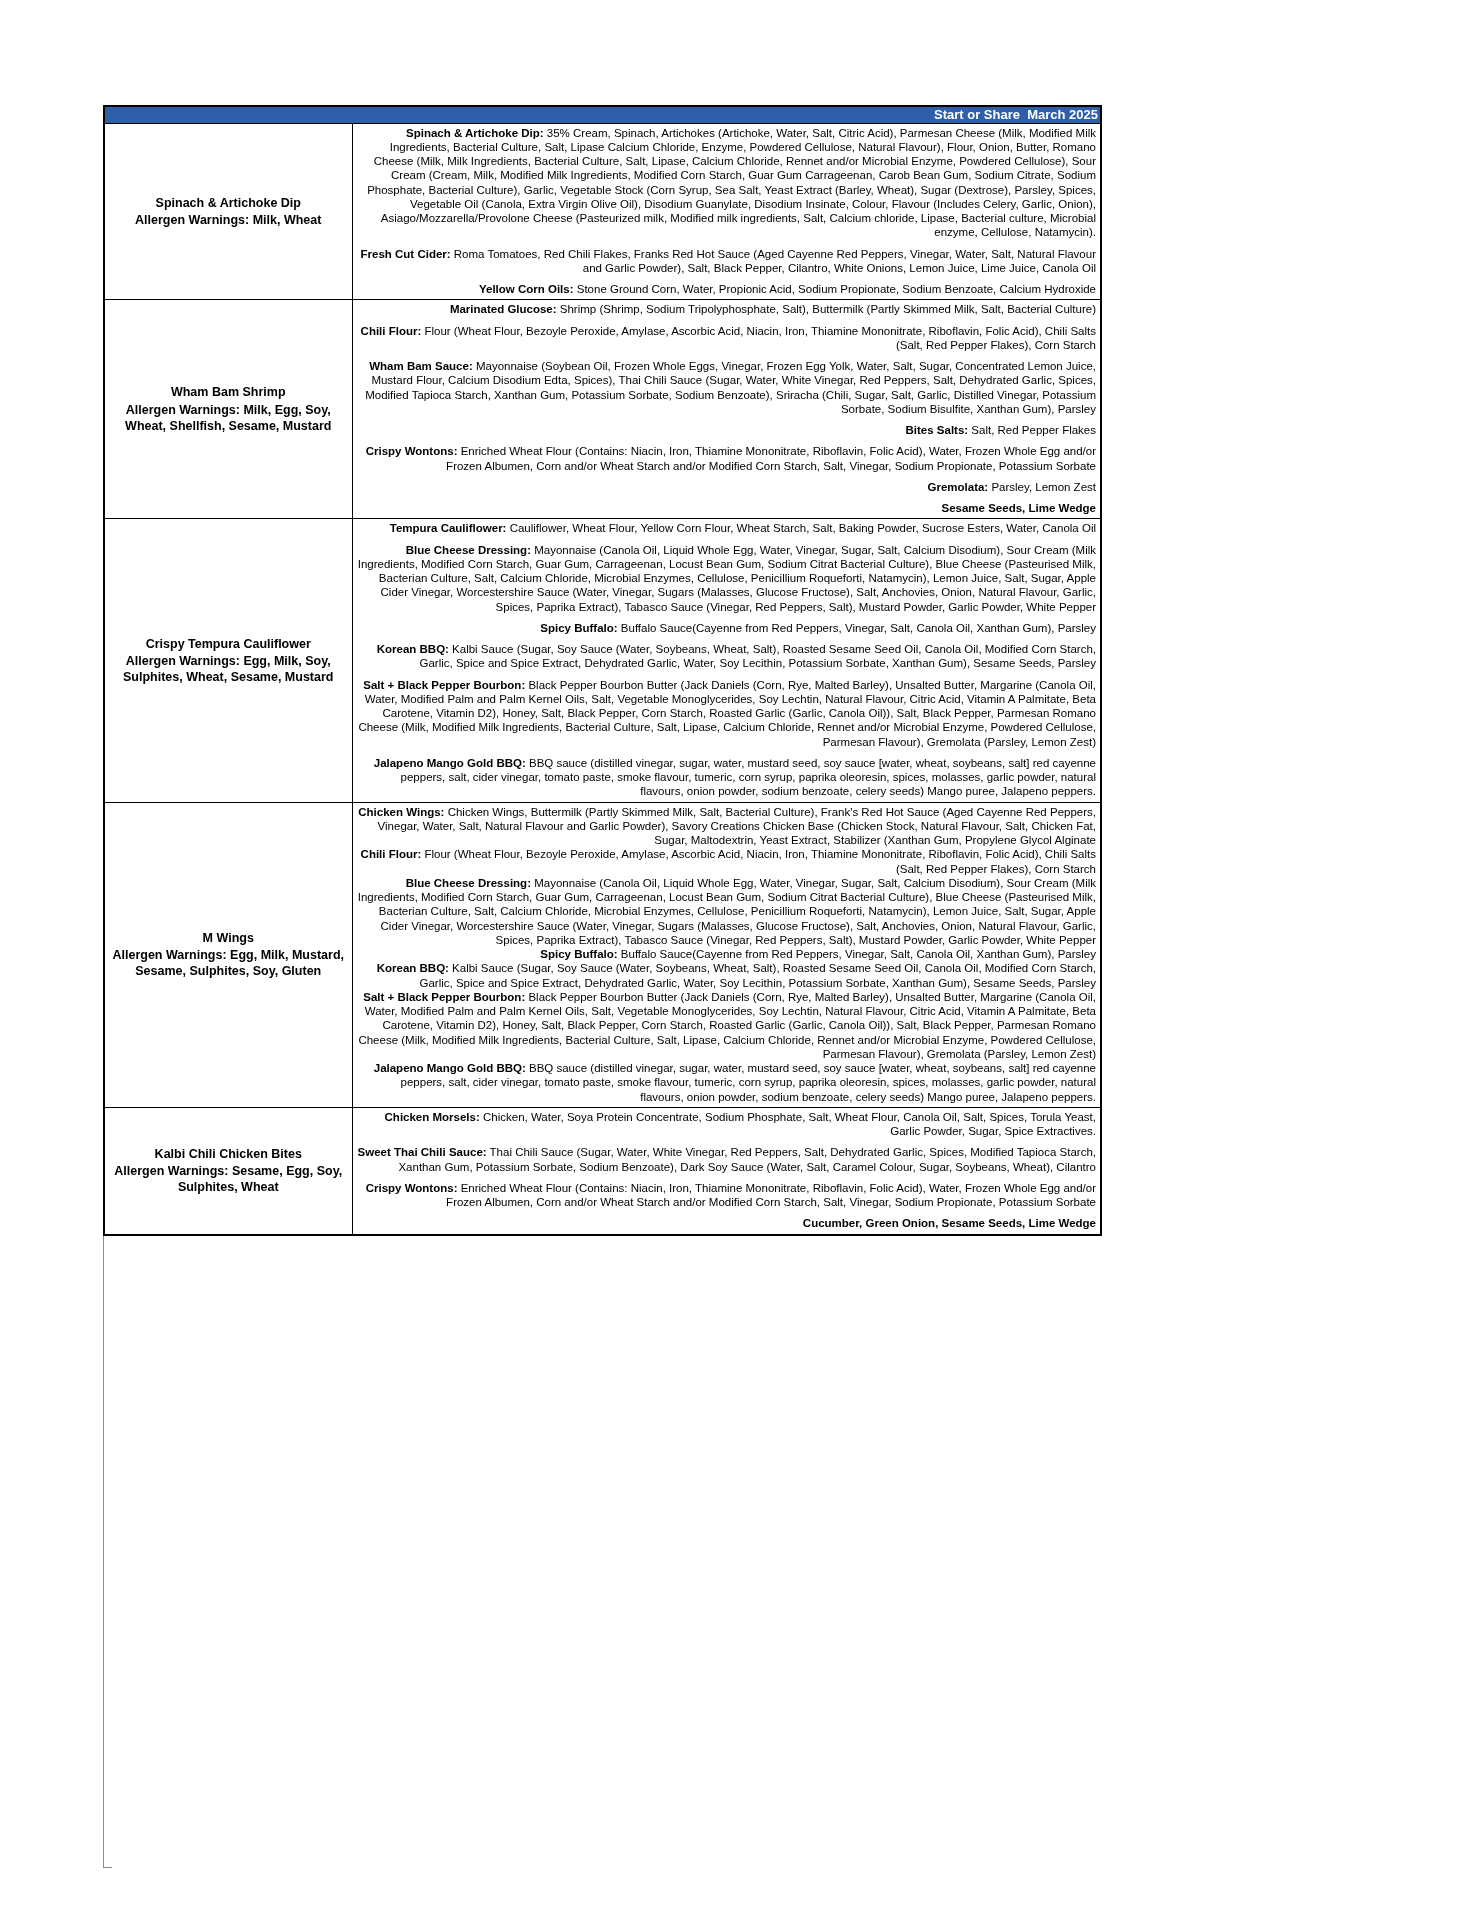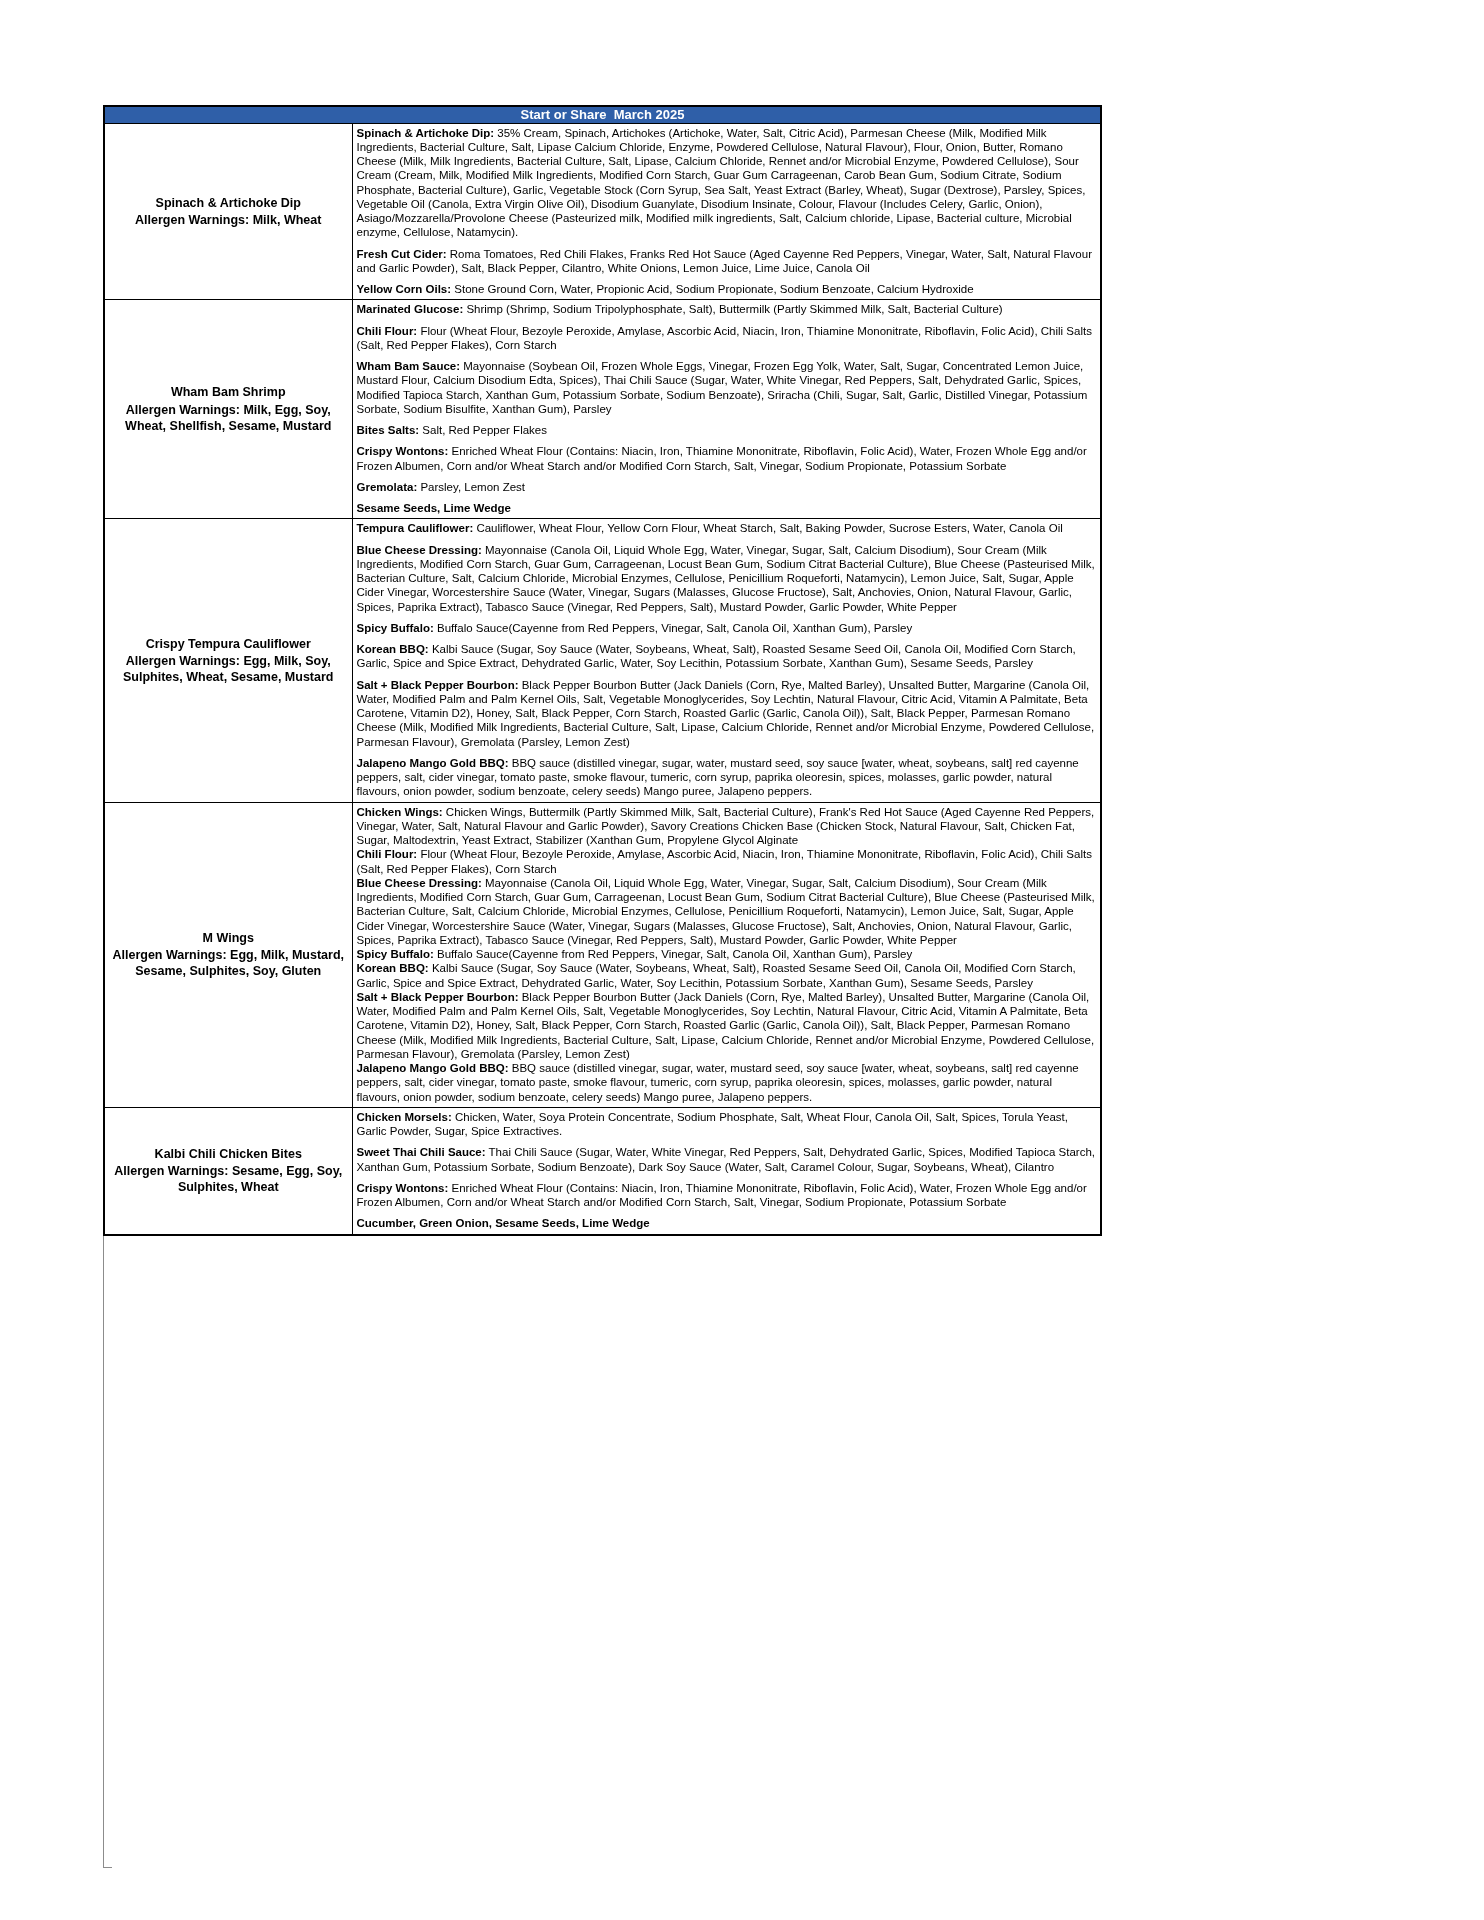--- a/index.html
+++ b/index.html
@@ -31,40 +31,41 @@
   table.menu-table td{
     border:1px solid var(--border-color);
   }
   th.table-header{
     background:var(--header-bg);
     color:var(--header-text);
     font-size:13px;
     font-weight:bold;
     height:17px;
     padding:0 2px;
-    text-align:center;
+    text-align:right;
     white-space:pre;
   }
   td.dish-cell{
     text-align:center;
     vertical-align:middle;
     font-weight:bold;
     font-size:12.5px;
     line-height:1.3;
     padding:4px 2px;
   }
   .dish-name{margin-bottom:1px;}
   td.ingredients-cell{
     vertical-align:top;
     font-size:11.5px;
     line-height:1.24;
     padding:2px 4px 3px 4px;
   }
   .item{
     margin:0 0 7px 0;
+    text-align:right;
   }
   .item:last-child{margin-bottom:0;}
   td.ingredients-cell.tight .item{margin-bottom:0;}
   .item b{font-weight:bold;}
   
   .left-border-extension{
     width:9px;
     height:632px;
     border-left:1px solid #8c8c8c;
     border-bottom:1px solid #8c8c8c;

